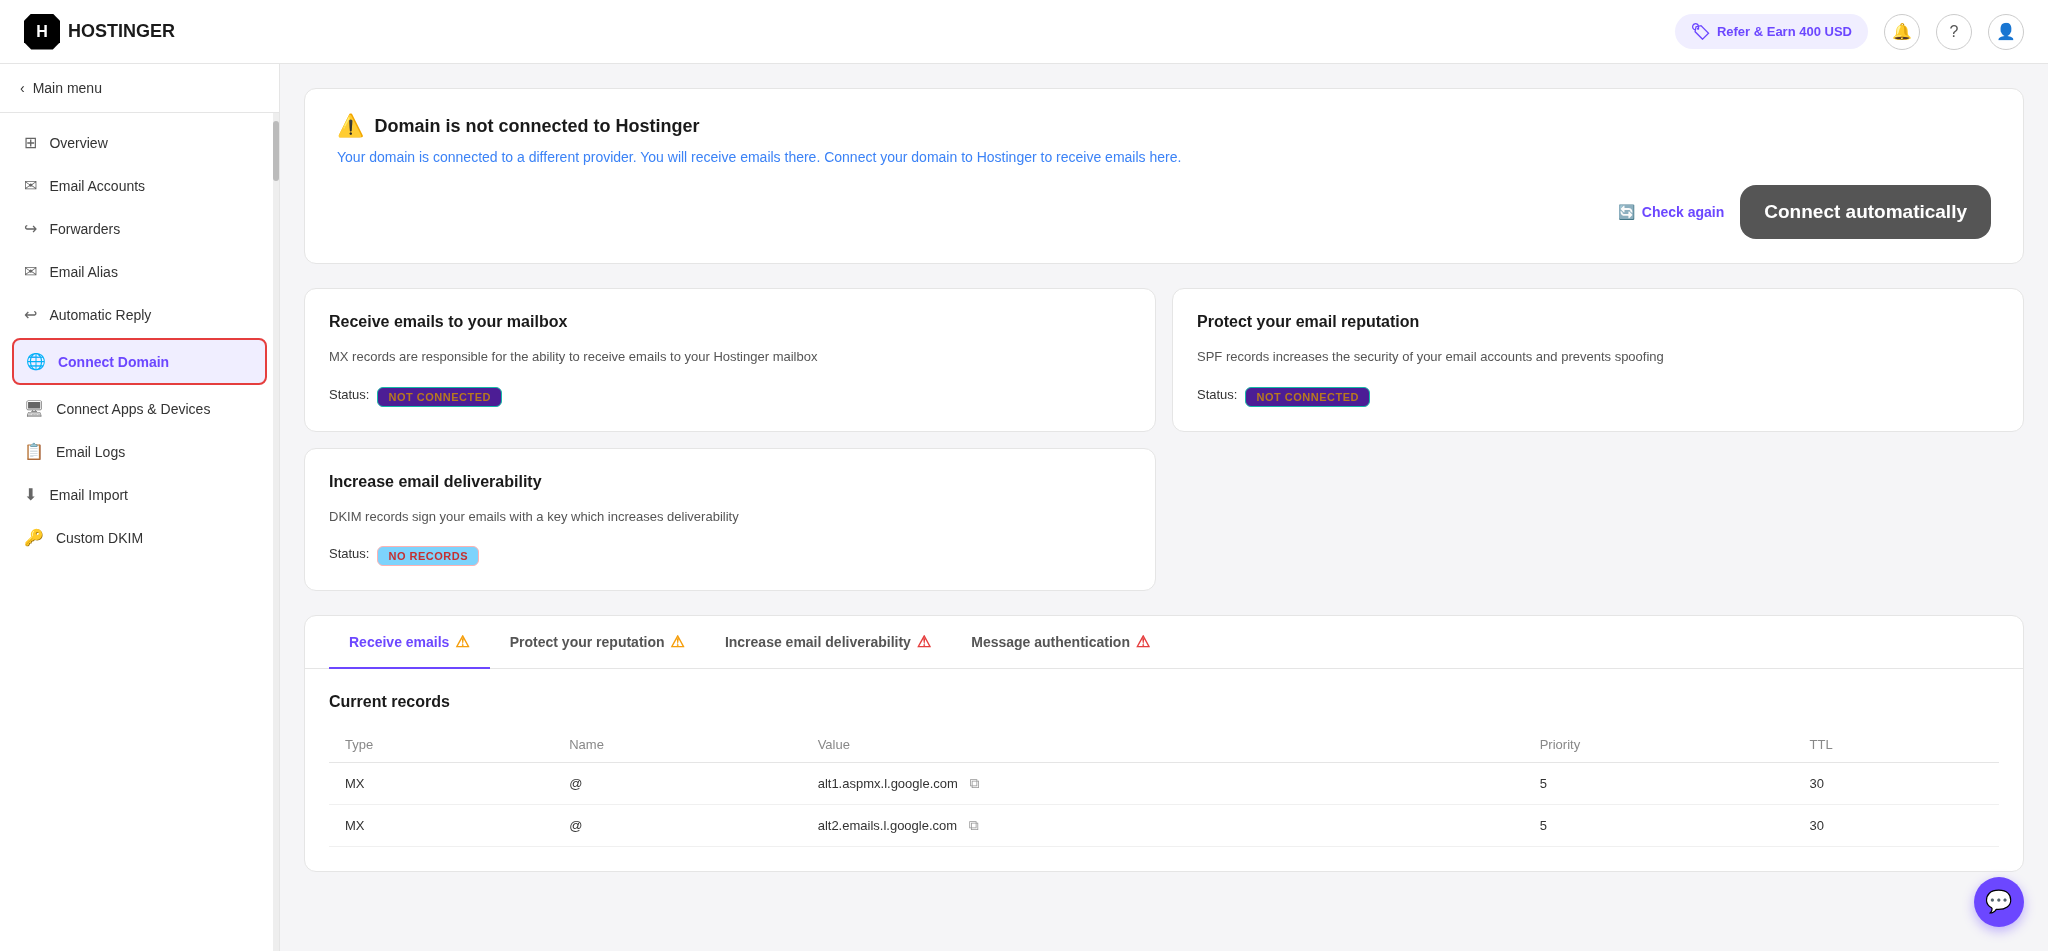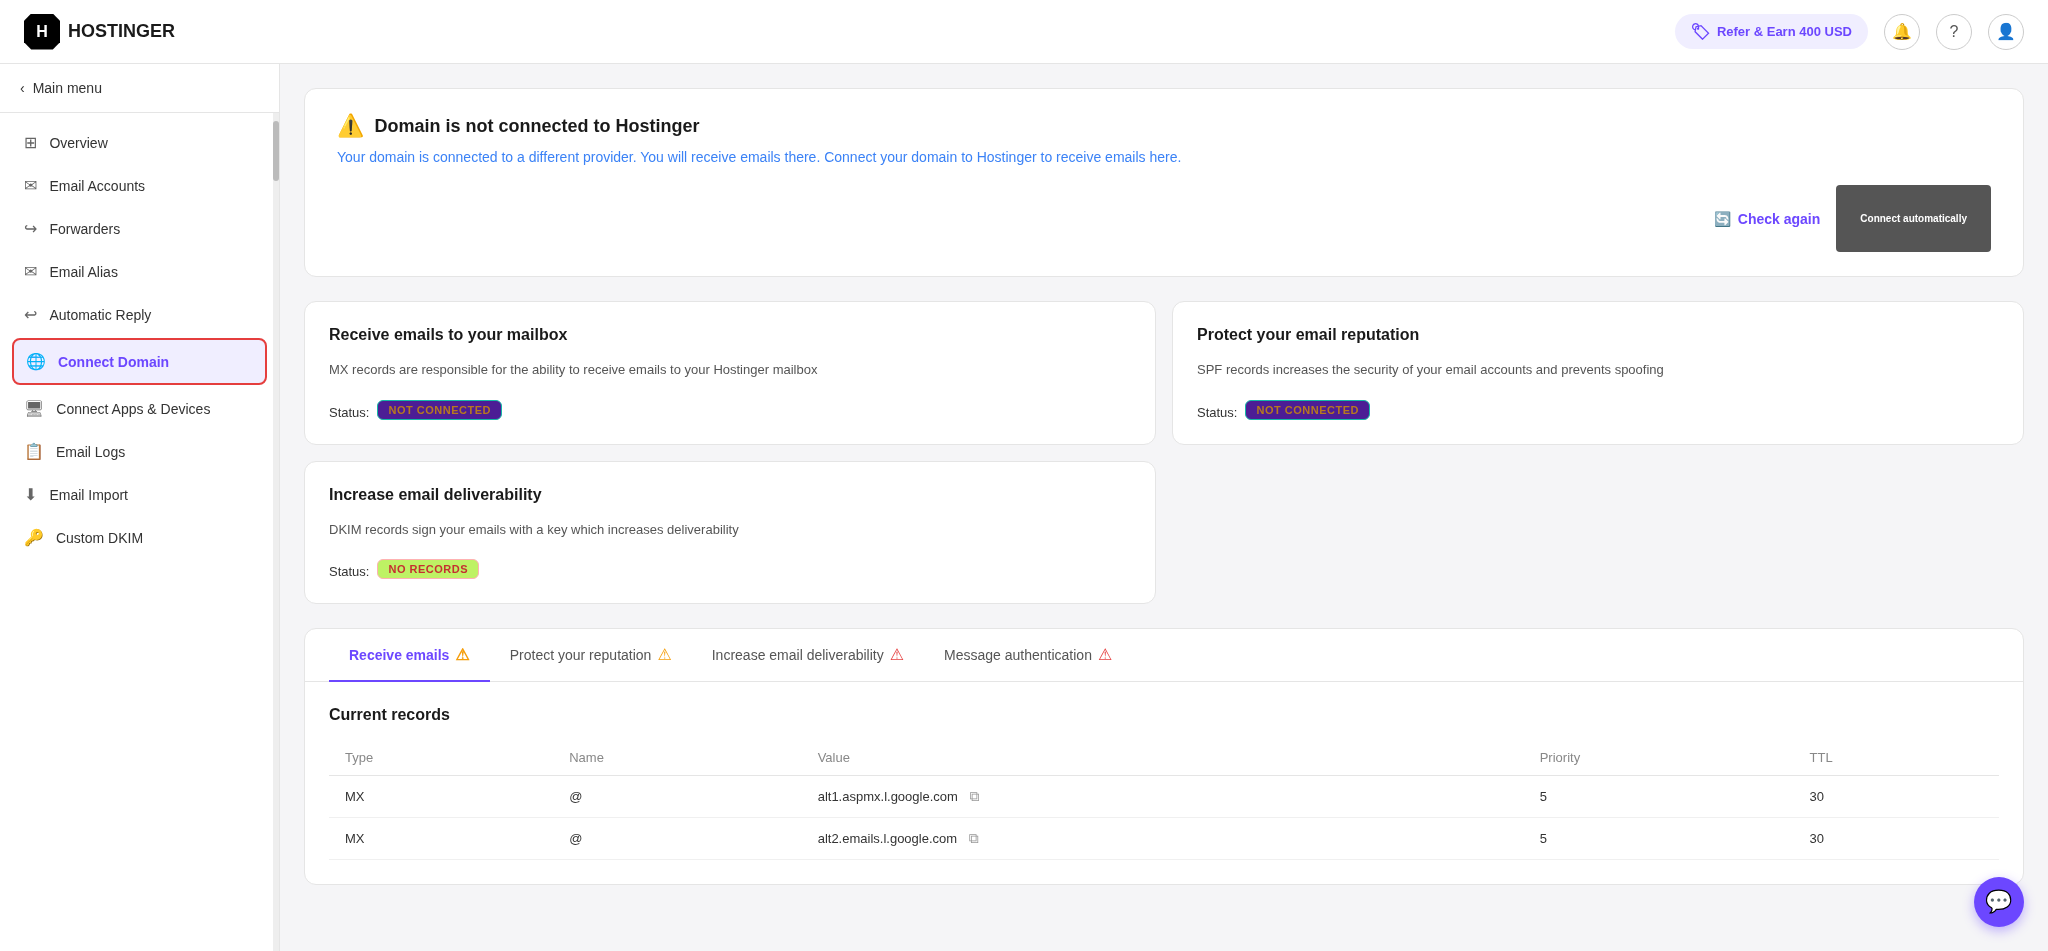--- a/index.html
+++ b/index.html
@@ -65,43 +65,43 @@
     }
     .warning-title { display: flex; align-items: center; gap: 10px; font-size: 18px; font-weight: 700; margin-bottom: 10px; }
     .warning-icon { color: #f59e0b; font-size: 22px; }
     .warning-desc { color: #3b82f6; font-size: 14px; margin-bottom: 20px; }
     .warning-actions { display: flex; align-items: center; justify-content: flex-end; gap: 16px; }
     .check-again-btn {
       background: none; border: none; color: #6c47ff; font-weight: 600; font-size: 14px;
       cursor: pointer; display: flex; align-items: center; gap: 6px;
     }
     .connect-auto-btn {
-      background: #555; color: #fff; border: none; border-radius: 4px;
-      padding: 28px 24px; font-size: 10px; font-weight: 600; cursor: pointer;
+      background: #555; color: #fff; border: none; border-radius: 16px;
+      padding: 16px 24px; font-size: 19px; font-weight: 600; cursor: pointer;
     }
 
     
     .cards-row { display: grid; grid-template-columns: 1fr 1fr; gap: 16px; margin-bottom: 24px; }
     .card {
       background: #fff; border: 1px solid #e5e5e5; border-radius: 12px; padding: 24px;
     }
     .card-title { font-size: 16px; font-weight: 700; margin-bottom: 16px; }
     .card-desc { color: #555; font-size: 13px; margin-bottom: 20px; line-height: 1.5; }
-    .card-status { display: flex; align-items: flex-end; gap: 8px; font-size: 13px; font-weight: 500; color: #333; }
+    .card-status { display: flex; align-items: flex-start; gap: 8px; font-size: 13px; font-weight: 500; color: #333; }
     .badge {
       display: inline-block; padding: 3px 10px; border-radius: 6px; font-size: 11px; font-weight: 700; letter-spacing: 0.5px;
     }
     .badge-warning { background: #4c1d95; color: #b7791f; border: 1px solid #14b8a6; }
-    .badge-error { background: #bef264; color: #c53030; border: 1px solid #feb2b2; }
+    .badge-error { background: #7dd3fc; color: #c53030; border: 1px solid #feb2b2; }
 
     
     .tabs-section { background: #fff; border: 1px solid #e5e5e5; border-radius: 12px; padding: 0; overflow: hidden; }
     .tabs-header { display: flex; border-bottom: 1px solid #e5e5e5; padding: 0 24px; }
     .tab {
-      padding: 16px 20px; cursor: pointer; font-size: 14px; font-weight: 400; color: #555;
+      padding: 16px 20px; cursor: pointer; font-size: 14px; font-weight: 700; color: #555;
       border-bottom: 2px solid transparent; margin-bottom: -1px; display: flex; align-items: center; gap: 6px; white-space: nowrap;
     }
     .tab.active { color: #6c47ff; border-bottom-color: #6c47ff; font-weight: 600; }
     .tab-icon-warning { color: #f59e0b; font-size: 16px; }
     .tab-icon-error { color: #e53e3e; font-size: 16px; }
 
     .tab-content { padding: 24px; }
     .current-records-title { font-size: 16px; font-weight: 700; margin-bottom: 16px; }
 
     

